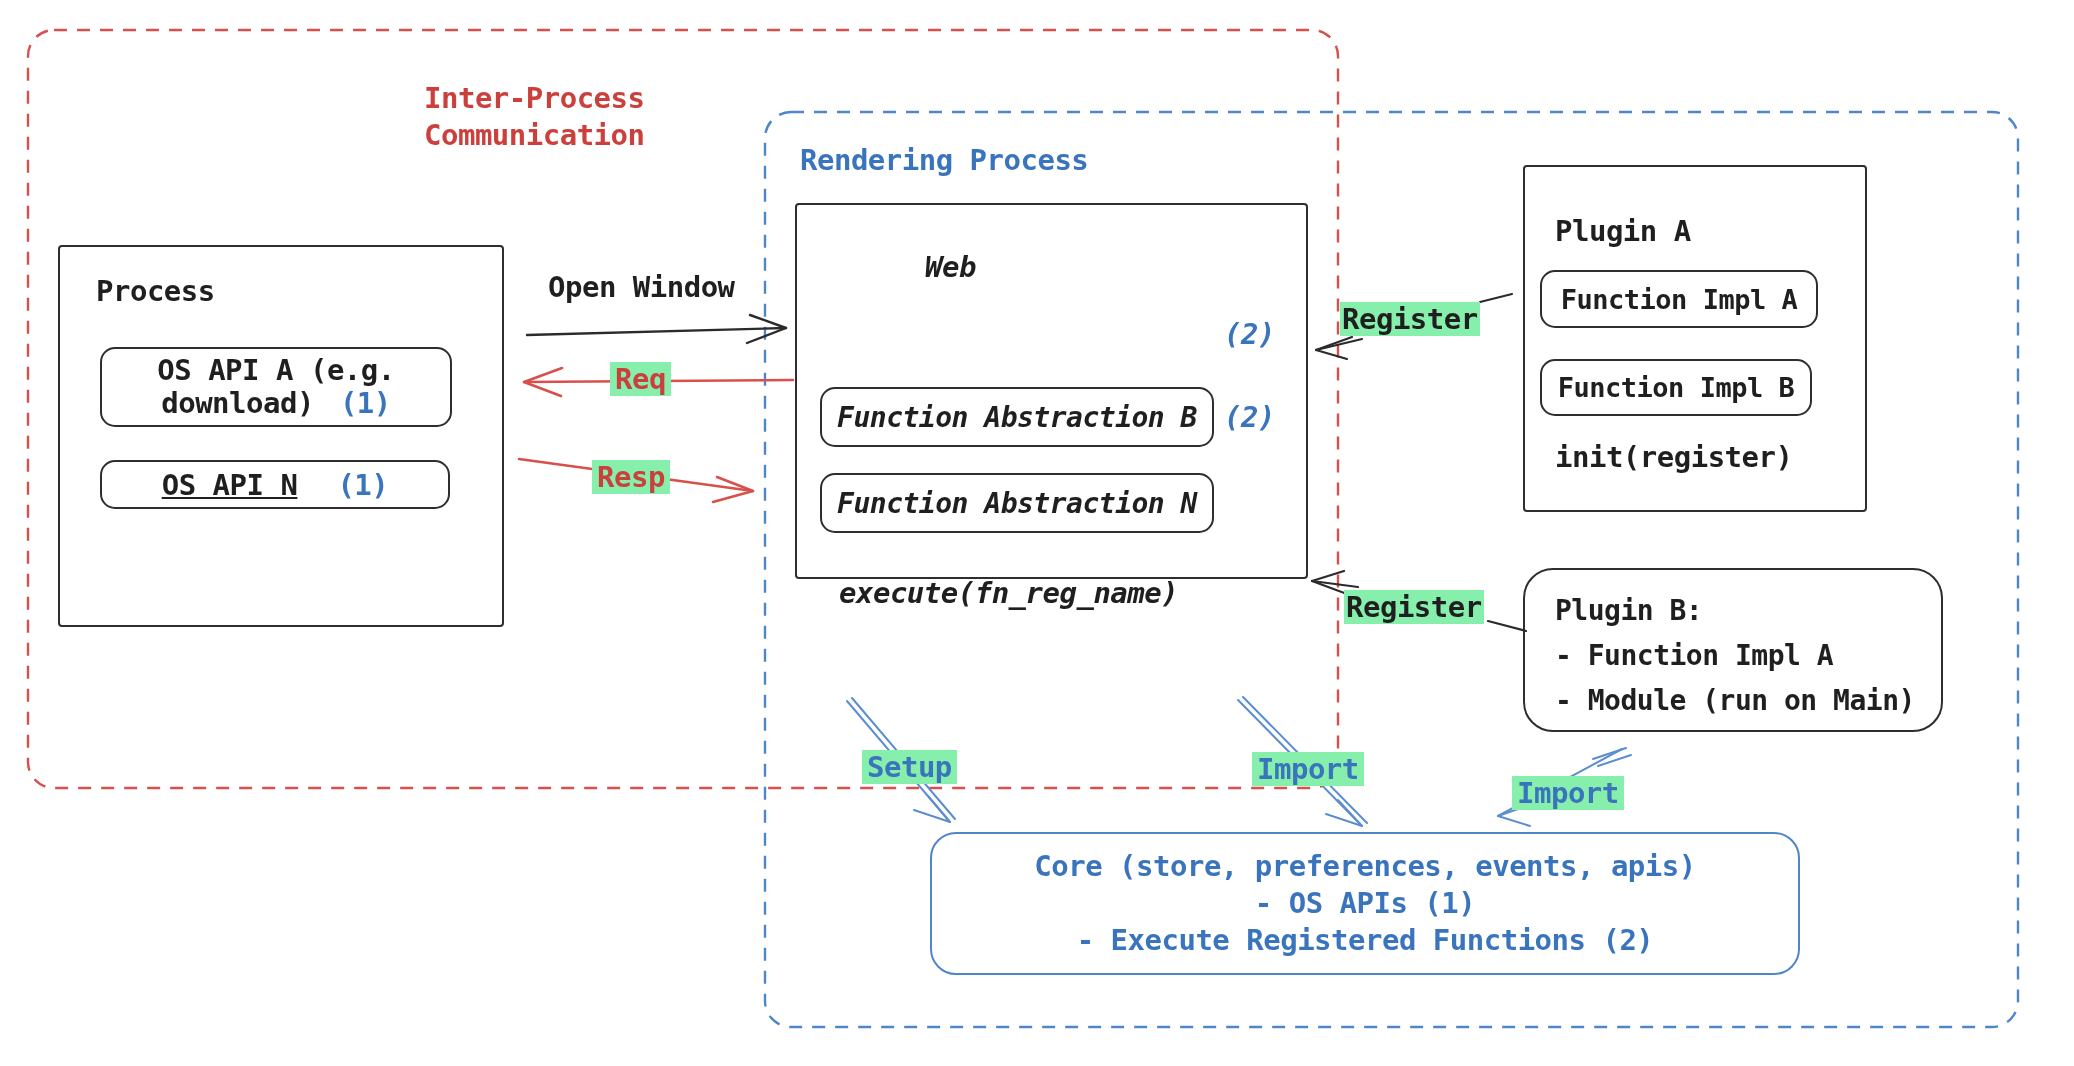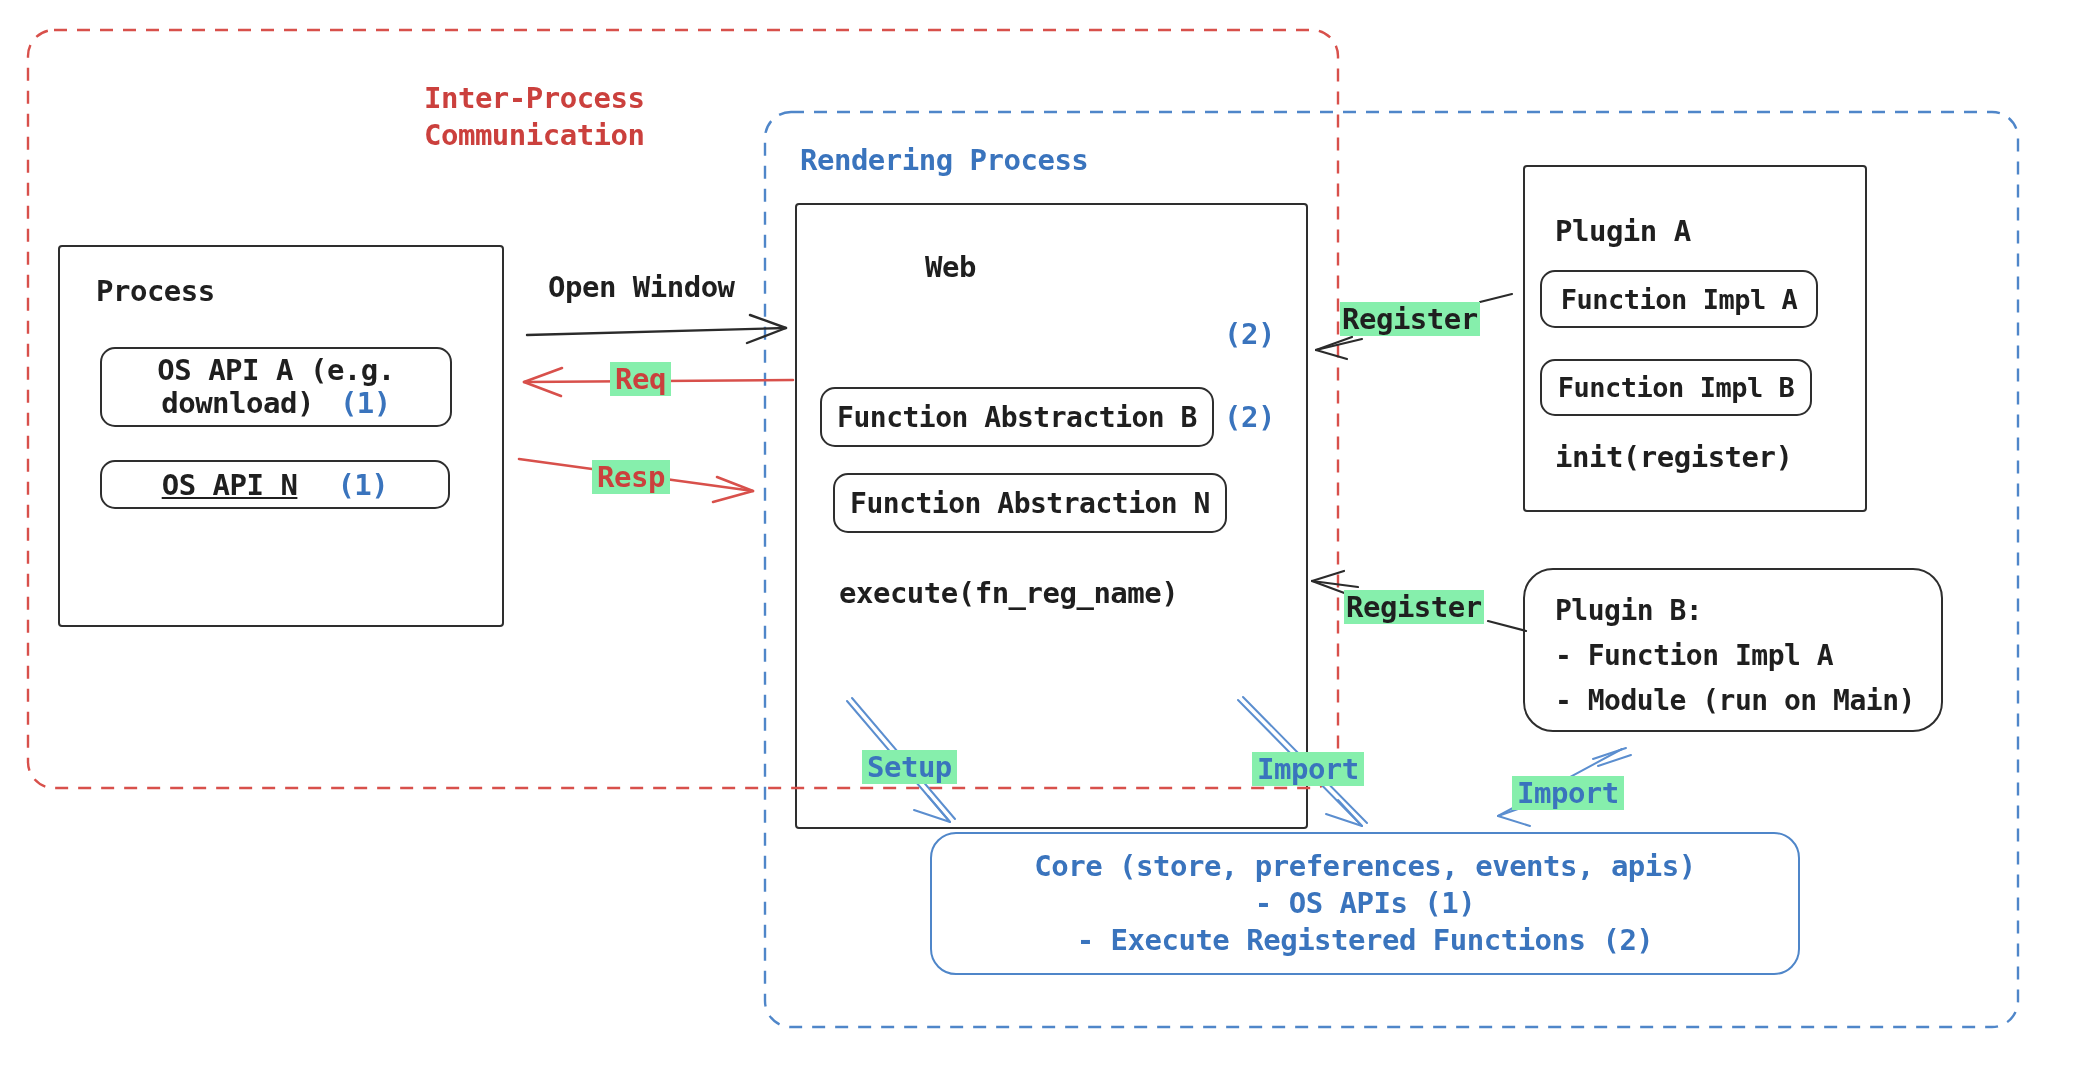--- a/index.html
+++ b/index.html
@@ -60,31 +60,31 @@
         <span class="txt blue" style="line-height:33px;">(1)</span>
       </span>
     </div>
 
     <div class="box small center-row" style="left:40px;top:213px;width:350px;height:49px;gap:40px;border-width:2.2px;">
       <span class="txt ink" style="line-height:30px;text-decoration:underline;">OS API N</span>
       <span class="txt blue" style="line-height:30px;">(1)</span>
     </div>
   </div>
 
-  <div class="box big z2" style="left:795px;top:203px;width:513px;height:626px;">
+  <div class="box big z2" style="left:795px;top:203px;width:513px;height:376px;font-style:italic;">
     <div class="abs txt ink" style="left:128px;top:44px;">Web</div>
 
     <div class="abs txt blue center-row" style="left:427px;top:99px;height:60px;">(2)</div>
 
     <div class="box small center-row" style="left:23px;top:182px;width:394px;height:60px;border-width:2.2px;">
       <span class="txt ink" style="font-size:28px;">Function Abstraction B</span>
     </div>
     <div class="abs txt blue center-row" style="left:427px;top:182px;height:60px;">(2)</div>
 
-    <div class="box small center-row" style="left:36px;top:268px;width:394px;height:60px;border-width:2.2px;">
+    <div class="box small center-row" style="left:23px;top:268px;width:394px;height:60px;border-width:2.2px;">
       <span class="txt ink" style="font-size:28px;">Function Abstraction N</span>
     </div>
 
     <div class="abs txt ink" style="left:42px;top:370px;">execute(fn_reg_name)</div>
   </div>
 
   <div class="box big z2" style="left:1523px;top:165px;width:344px;height:347px;">
     <div class="abs txt ink" style="left:30px;top:46px;">Plugin A</div>
 
     <div class="box small center-row" style="left:15px;top:103px;width:278px;height:58px;border-width:2.2px;">

